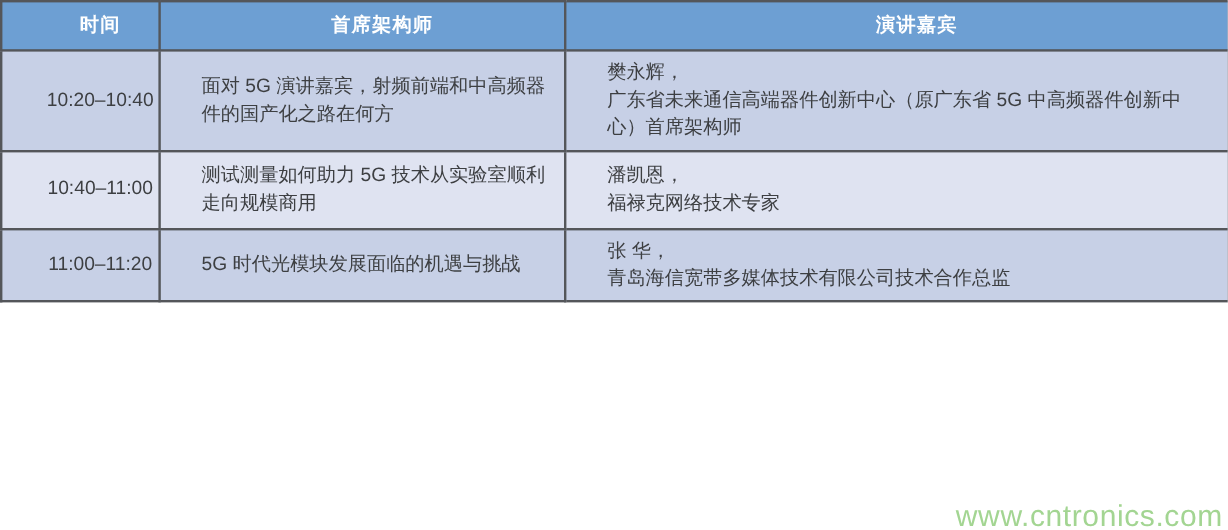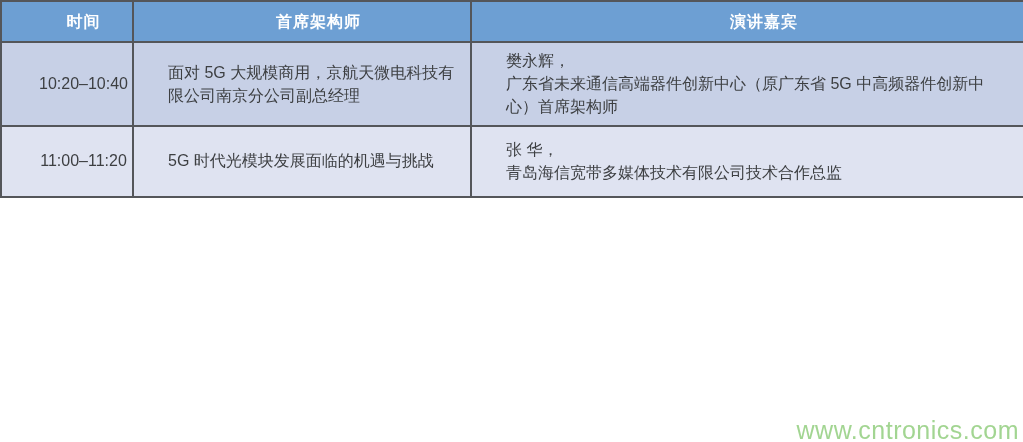--- a/index.html
+++ b/index.html
@@ -56,21 +56,21 @@
     text-align:left;
     padding:6px 8px 6px 10px;
   }
   td.guest-cell{
     text-align:left;
     padding:6px 8px 6px 12px;
   }
   tr.row-1{height:66px;}
   tr.row-2{height:82px;}
   tr.row-3{height:65px;}
-  tr.row-4{height:71px;}
+  tr.row-4{height:60px;}
   tr.row-5{height:61px;}
   tr.row-6{height:58px;}
   .watermark{
     position:absolute;
     right:4px;
     top:416px;
     font-size:25px;
     color:var(--watermark);
     opacity:.8;
     letter-spacing:.5px;
@@ -89,24 +89,32 @@
   <thead>
     <tr>
       <th>时间</th>
       <th>首席架构师</th>
       <th>演讲嘉宾</th>
     </tr>
   </thead>
   <tbody>
     <tr class="row-2">
       <td class="time-cell">10:20–10:40</td>
-      <td class="topic-cell">面对 5G 大规模商用，京航天微电科技有限公司南京分公司副总经理</td>
+      <td class="topic-cell">面对 5G 演讲嘉宾，射频前端和中高频器件的国产化之路在何方</td>
       <td class="guest-cell">
         <div>樊永辉，</div>
         <div>广东省未来通信高端器件创新中心（原广东省 5G 中高频器件创新中心）首席架构师</div>
+      </td>
+    </tr>
+    <tr class="row-3">
+      <td class="time-cell">10:40–11:00</td>
+      <td class="topic-cell">测试测量如何助力 5G 技术从实验室顺利走向规模商用</td>
+      <td class="guest-cell">
+        <div>潘凯恩，</div>
+        <div>福禄克网络技术专家</div>
       </td>
     </tr>
     <tr class="row-4">
       <td class="time-cell">11:00–11:20</td>
       <td class="topic-cell">5G 时代光模块发展面临的机遇与挑战</td>
       <td class="guest-cell">
         <div>张 华，</div>
         <div>青岛海信宽带多媒体技术有限公司技术合作总监</div>
       </td>
     </tr>

